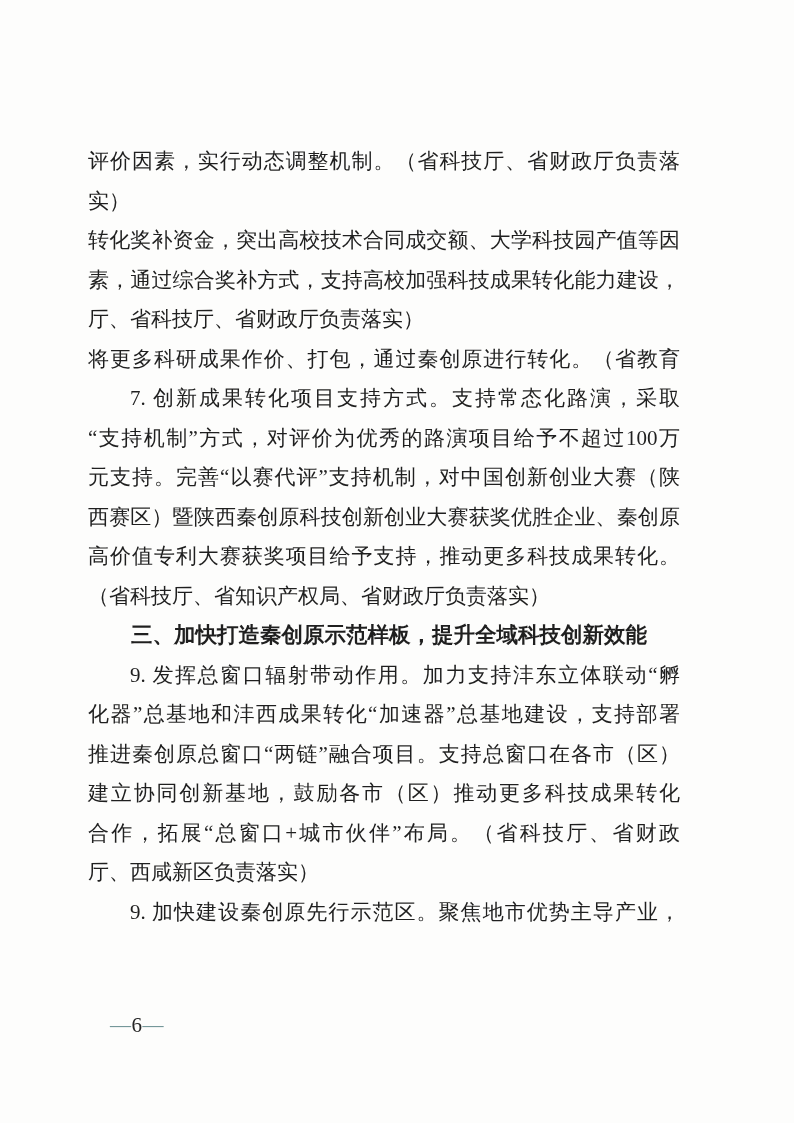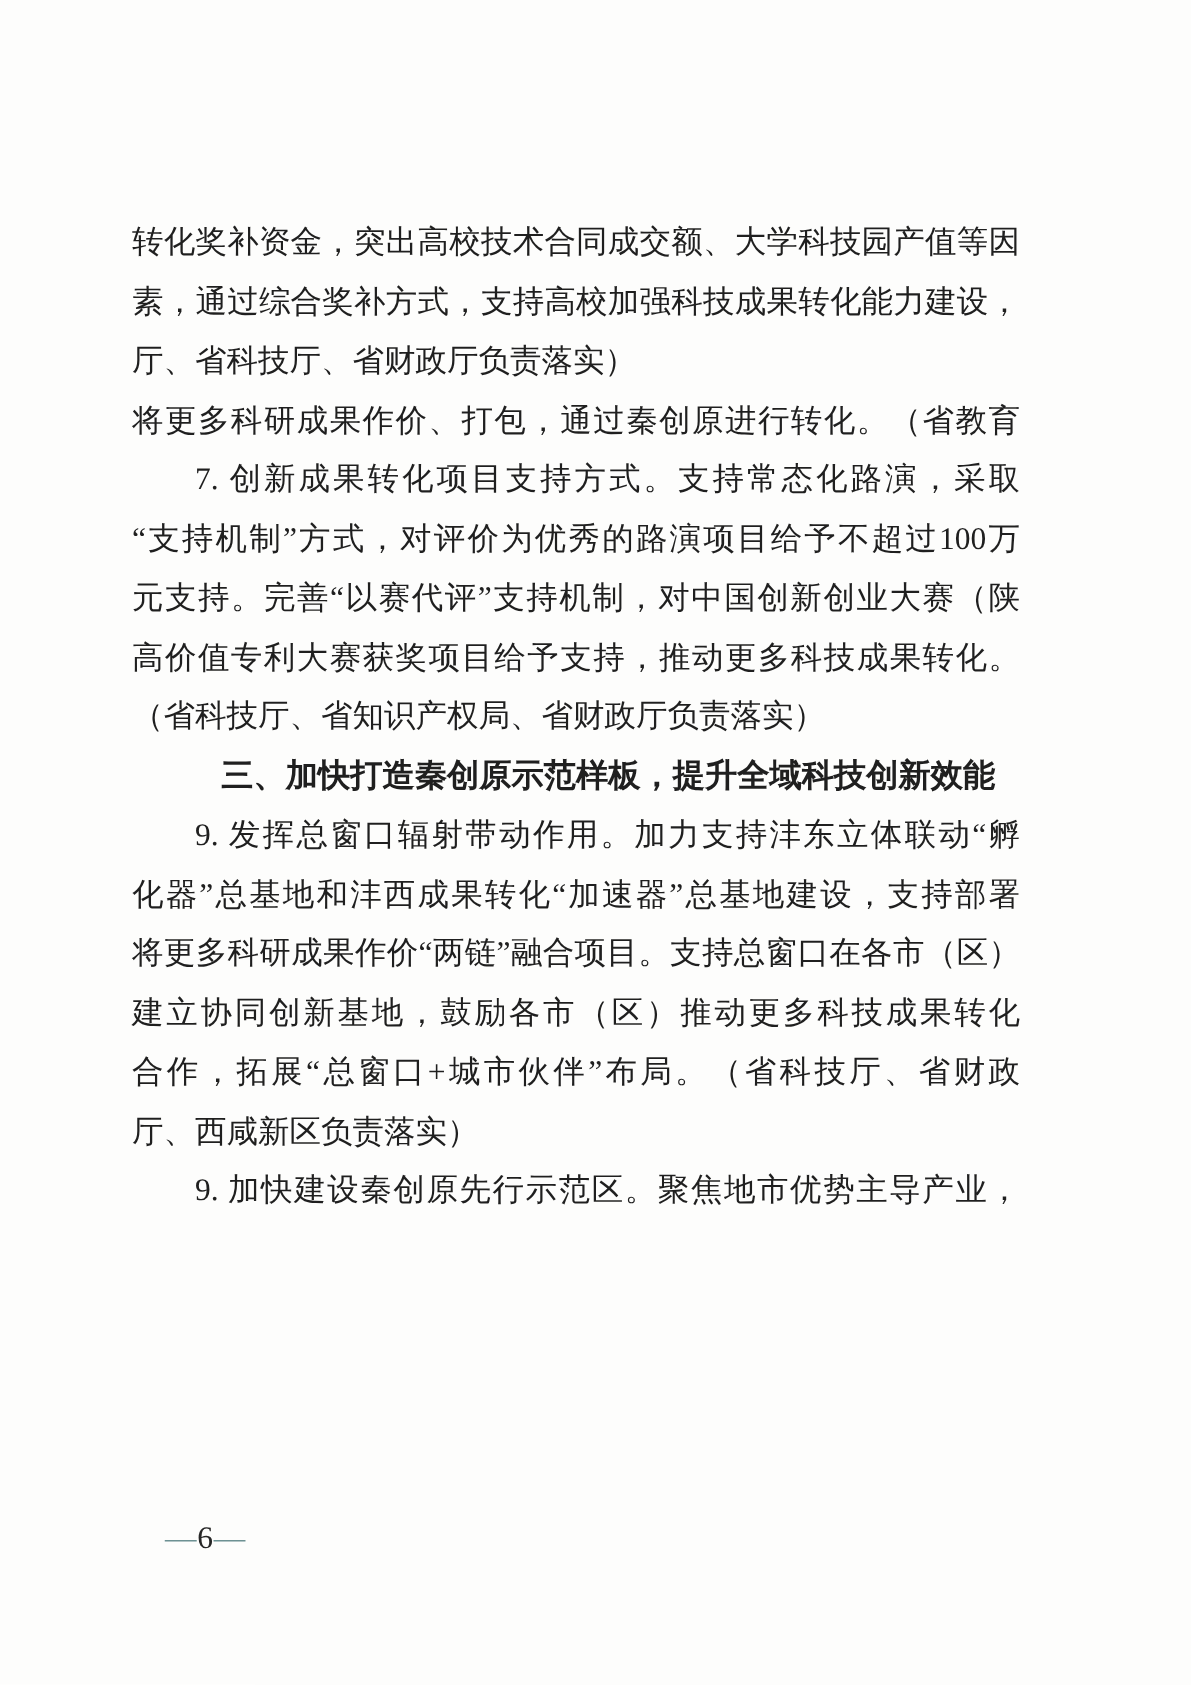--- a/index.html
+++ b/index.html
@@ -32,21 +32,21 @@
     overflow: visible;
   }
 
   
   .line.j {
     text-align: justify;
     text-align-last: justify;
   }
 
   
-  .line.ind { text-indent: 2em; text-align: center; }
+  .line.ind { text-indent: 2em; }
 
   
   .para.heading .line {
     font-family: "Liberation Sans", "DejaVu Sans", sans-serif;
     font-weight: 700;
     font-size: 21.5px;
   }
 
   .page-number {
     position: absolute;
@@ -59,40 +59,45 @@
   .page-number .dash { color: #6d9193; }
   .page-number .digit { color: #262626; }
 </style>
 </head>
 <body>
 
 <div class="page">
 
   <div class="textblock">
 
+  <div class="para">
+        <div class="line j">评价因素，实行动态调整机制。（省科技厅、省财政厅负责落</div>
+        <div class="line">实）</div>
+      </div>
       <div class="para">
         <div class="line j">转化奖补资金，突出高校技术合同成交额、大学科技园产值等因</div>
         <div class="line j">素，通过综合奖补方式，支持高校加强科技成果转化能力建设，</div>
         <div class="line">厅、省科技厅、省财政厅负责落实）</div>
         <div class="line j">将更多科研成果作价、打包，通过秦创原进行转化。（省教育</div>
       </div>
       <div class="para">
         <div class="line j ind">7. 创新成果转化项目支持方式。支持常态化路演，采取</div>
         <div class="line j">“支持机制”方式，对评价为优秀的路演项目给予不超过100万</div>
         <div class="line j">元支持。完善“以赛代评”支持机制，对中国创新创业大赛（陕</div>
+        <div class="line j">西赛区）暨陕西秦创原科技创新创业大赛获奖优胜企业、秦创原</div>
         <div class="line j">高价值专利大赛获奖项目给予支持，推动更多科技成果转化。</div>
         <div class="line">（省科技厅、省知识产权局、省财政厅负责落实）</div>
       </div>
       <div class="para heading">
         <div class="line ind">三、加快打造秦创原示范样板，提升全域科技创新效能</div>
       </div>
       <div class="para">
         <div class="line j ind">9. 发挥总窗口辐射带动作用。加力支持沣东立体联动“孵</div>
         <div class="line j">化器”总基地和沣西成果转化“加速器”总基地建设，支持部署</div>
-        <div class="line j">将更多科研成果作价“两链”融合项目。支持总窗口在各市（区）</div>
+        <div class="line j">推进秦创原总窗口“两链”融合项目。支持总窗口在各市（区）</div>
         <div class="line j">建立协同创新基地，鼓励各市（区）推动更多科技成果转化</div>
         <div class="line j">合作，拓展“总窗口+城市伙伴”布局。（省科技厅、省财政</div>
         <div class="line">厅、西咸新区负责落实）</div>
       </div>
       <div class="para">
         <div class="line j ind">9. 加快建设秦创原先行示范区。聚焦地市优势主导产业，</div>
       </div>
     </div>
 
   <div class="page-number">

